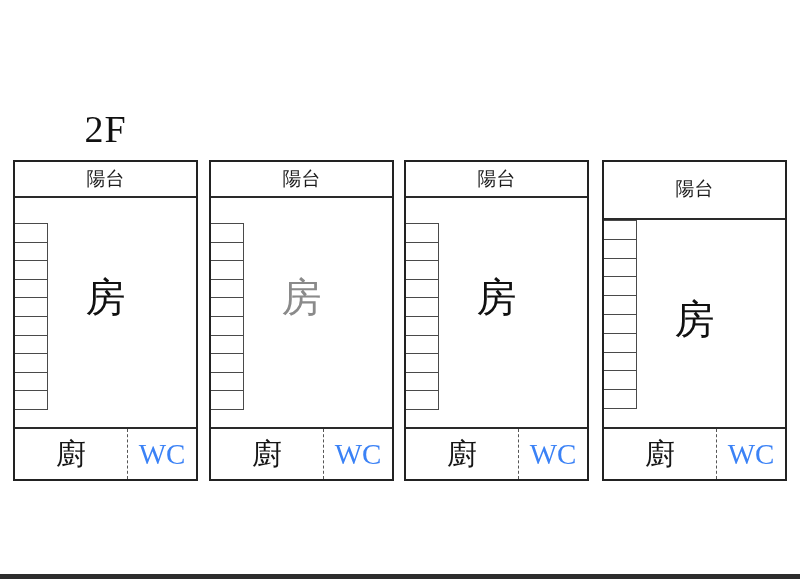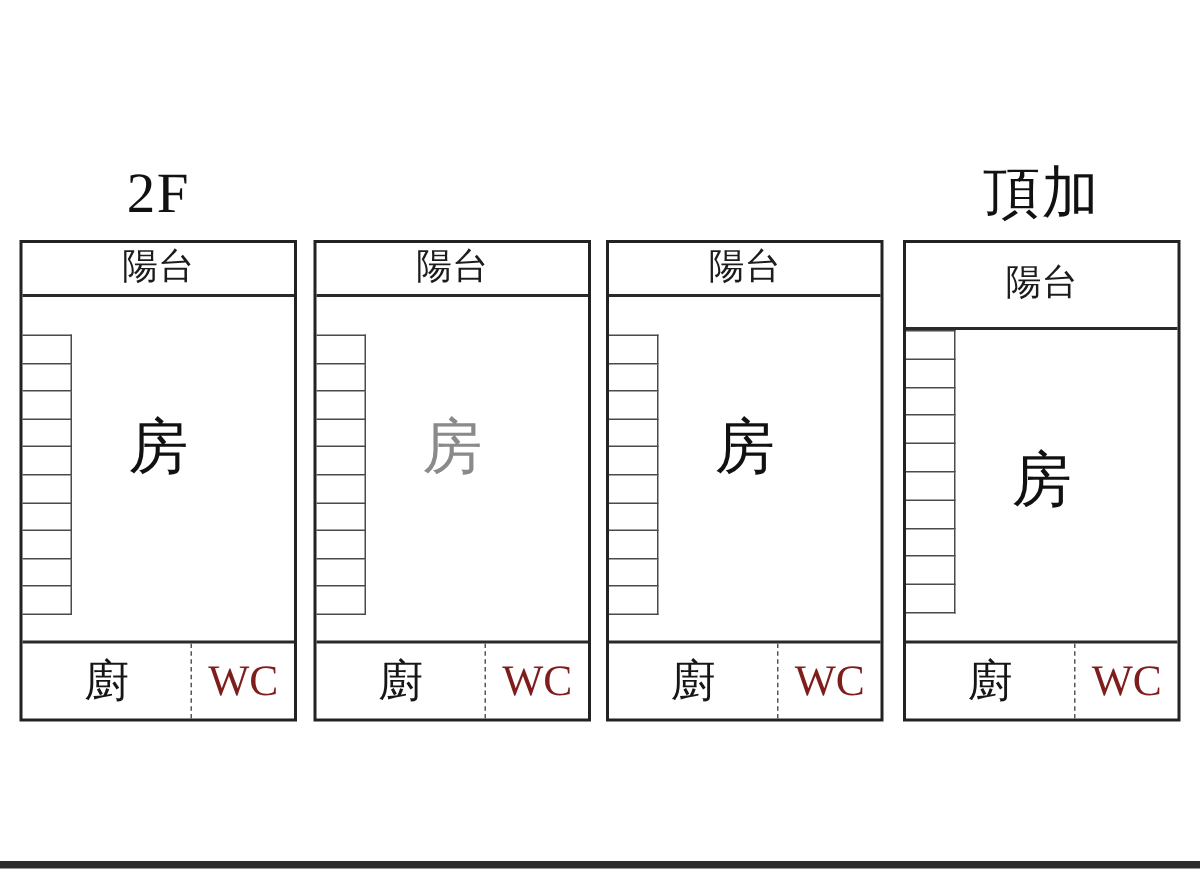--- a/index.html
+++ b/index.html
@@ -29,21 +29,21 @@
     position:absolute;left:0;top:54px;width:185px;height:321px;
     border:2px solid #222;box-sizing:border-box;
     background:#fff;
     display:flex;flex-direction:column;
   }
 
   
   .balcony{
     flex:none;height:36px;box-sizing:border-box;
     border-bottom:2px solid #2a2a2a;
-    text-align:center;font-size:24px;line-height:33px;
+    text-align:center;font-size:19px;line-height:33px;
     color:#1c1c1c;
   }
   .unit-dingjia .balcony{height:58px;line-height:54px;}
 
   
   .room{flex:1 1 auto;position:relative;}
   .room-label{
     position:absolute;left:0;right:0;top:72px;
     text-align:center;font-size:40px;color:#111;
   }
@@ -68,21 +68,21 @@
     border-top:2px solid #2a2a2a;
     display:flex;align-items:stretch;
   }
   .kitchen{
     width:62%;display:flex;align-items:center;justify-content:center;
     font-size:30px;color:#161616;box-sizing:border-box;
   }
   .wc{
     flex:1;display:flex;align-items:center;justify-content:center;
     border-left:1px dashed #555;
-    font-size:29px;color:#7f1d1d;box-sizing:border-box;
+    font-size:29px;color:#3b82f6;box-sizing:border-box;
   }
 
   
   .bottom-bar{
     position:absolute;left:0;top:574px;width:800px;height:5px;
     background:#2d2d2d;
   }
 </style>
 </head>
 <body>
@@ -165,21 +165,20 @@
         <div class="room-label" style="color: rgb(17, 17, 17);">房</div>
       </div>
       <div class="bottom-strip">
         <div class="kitchen">廚</div>
         <div class="wc">WC</div>
       </div>
     </div>
   </div>
 
   <div class="unit unit-dingjia">
-    <div class="floor-title">頂加</div>
     <div class="plan">
       <div class="balcony">
         <span>陽台</span>
       </div>
       <div class="room">
         <div class="stairs">
             <div class="stair-step"></div>
             <div class="stair-step"></div>
             <div class="stair-step"></div>
             <div class="stair-step"></div>

